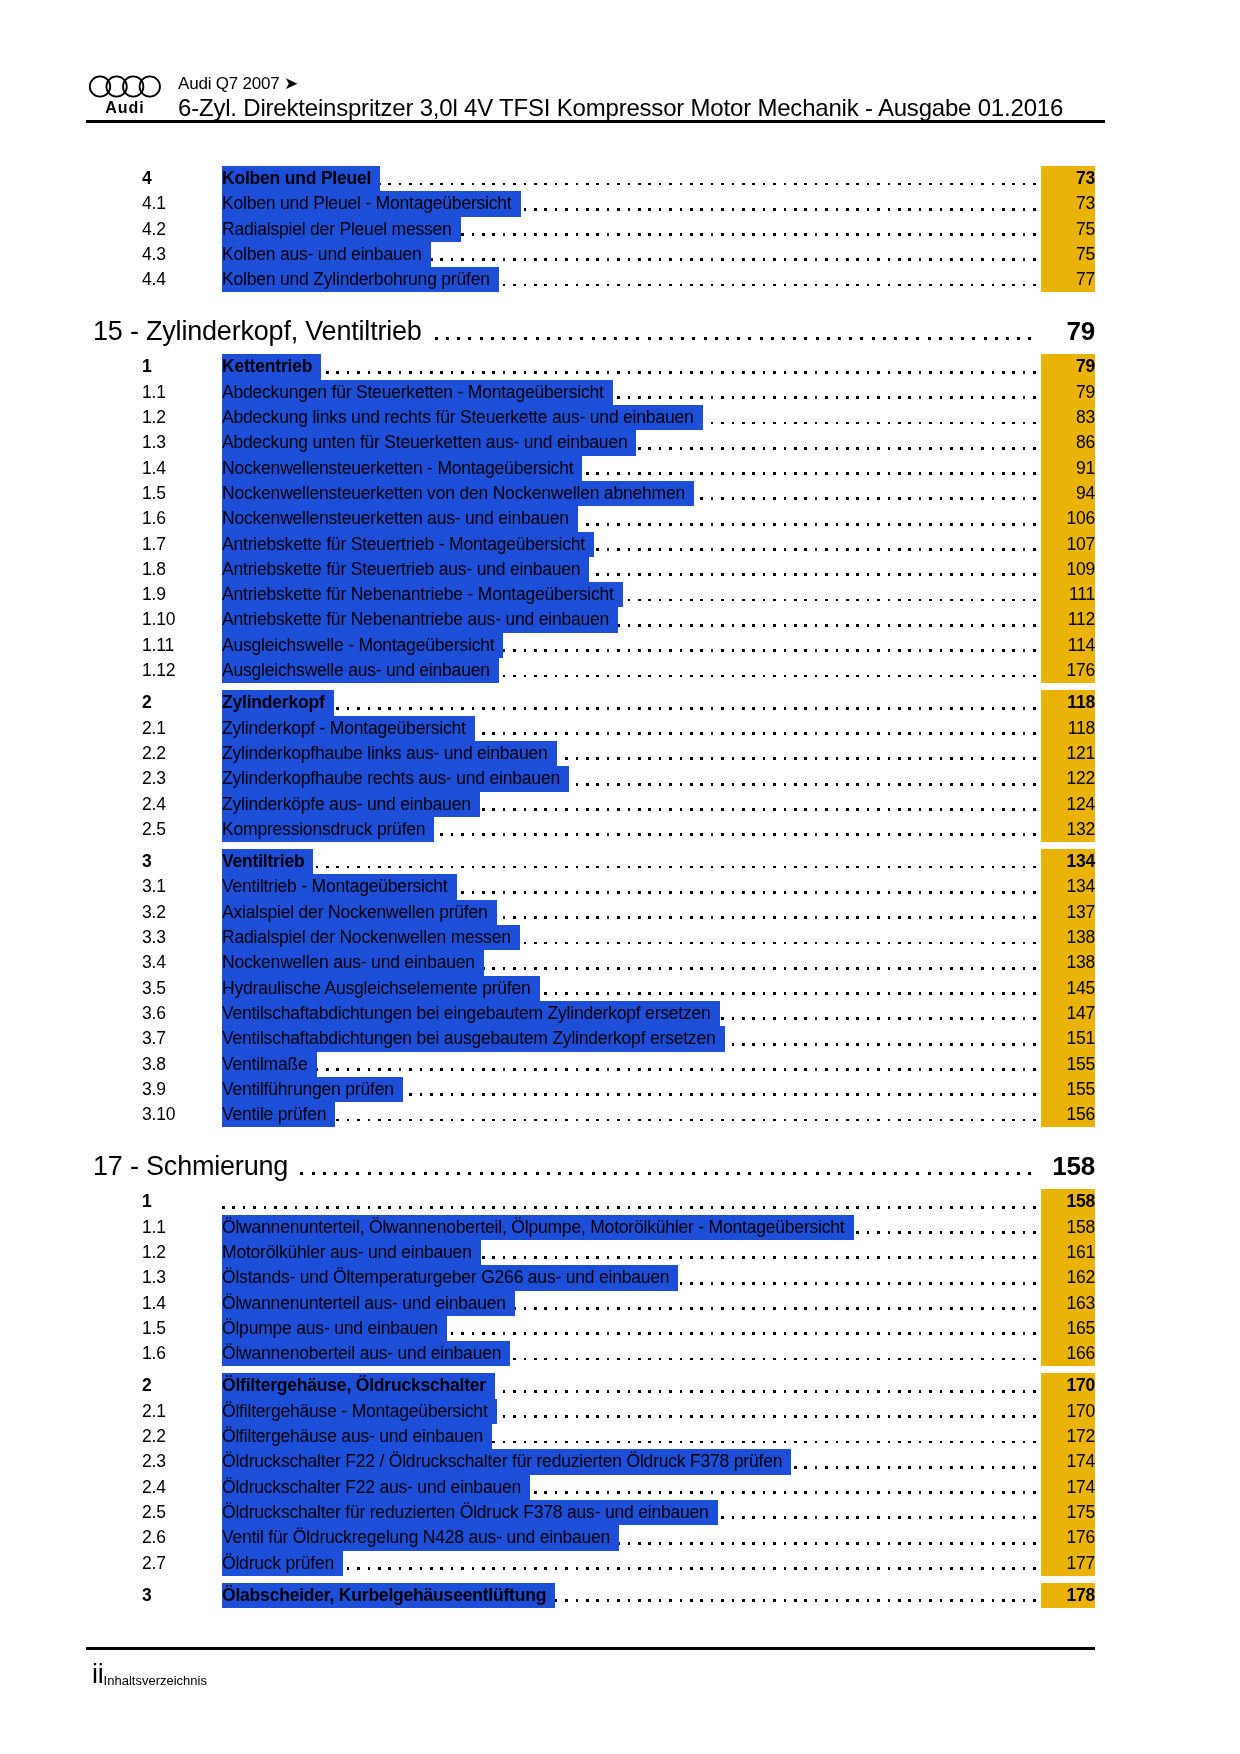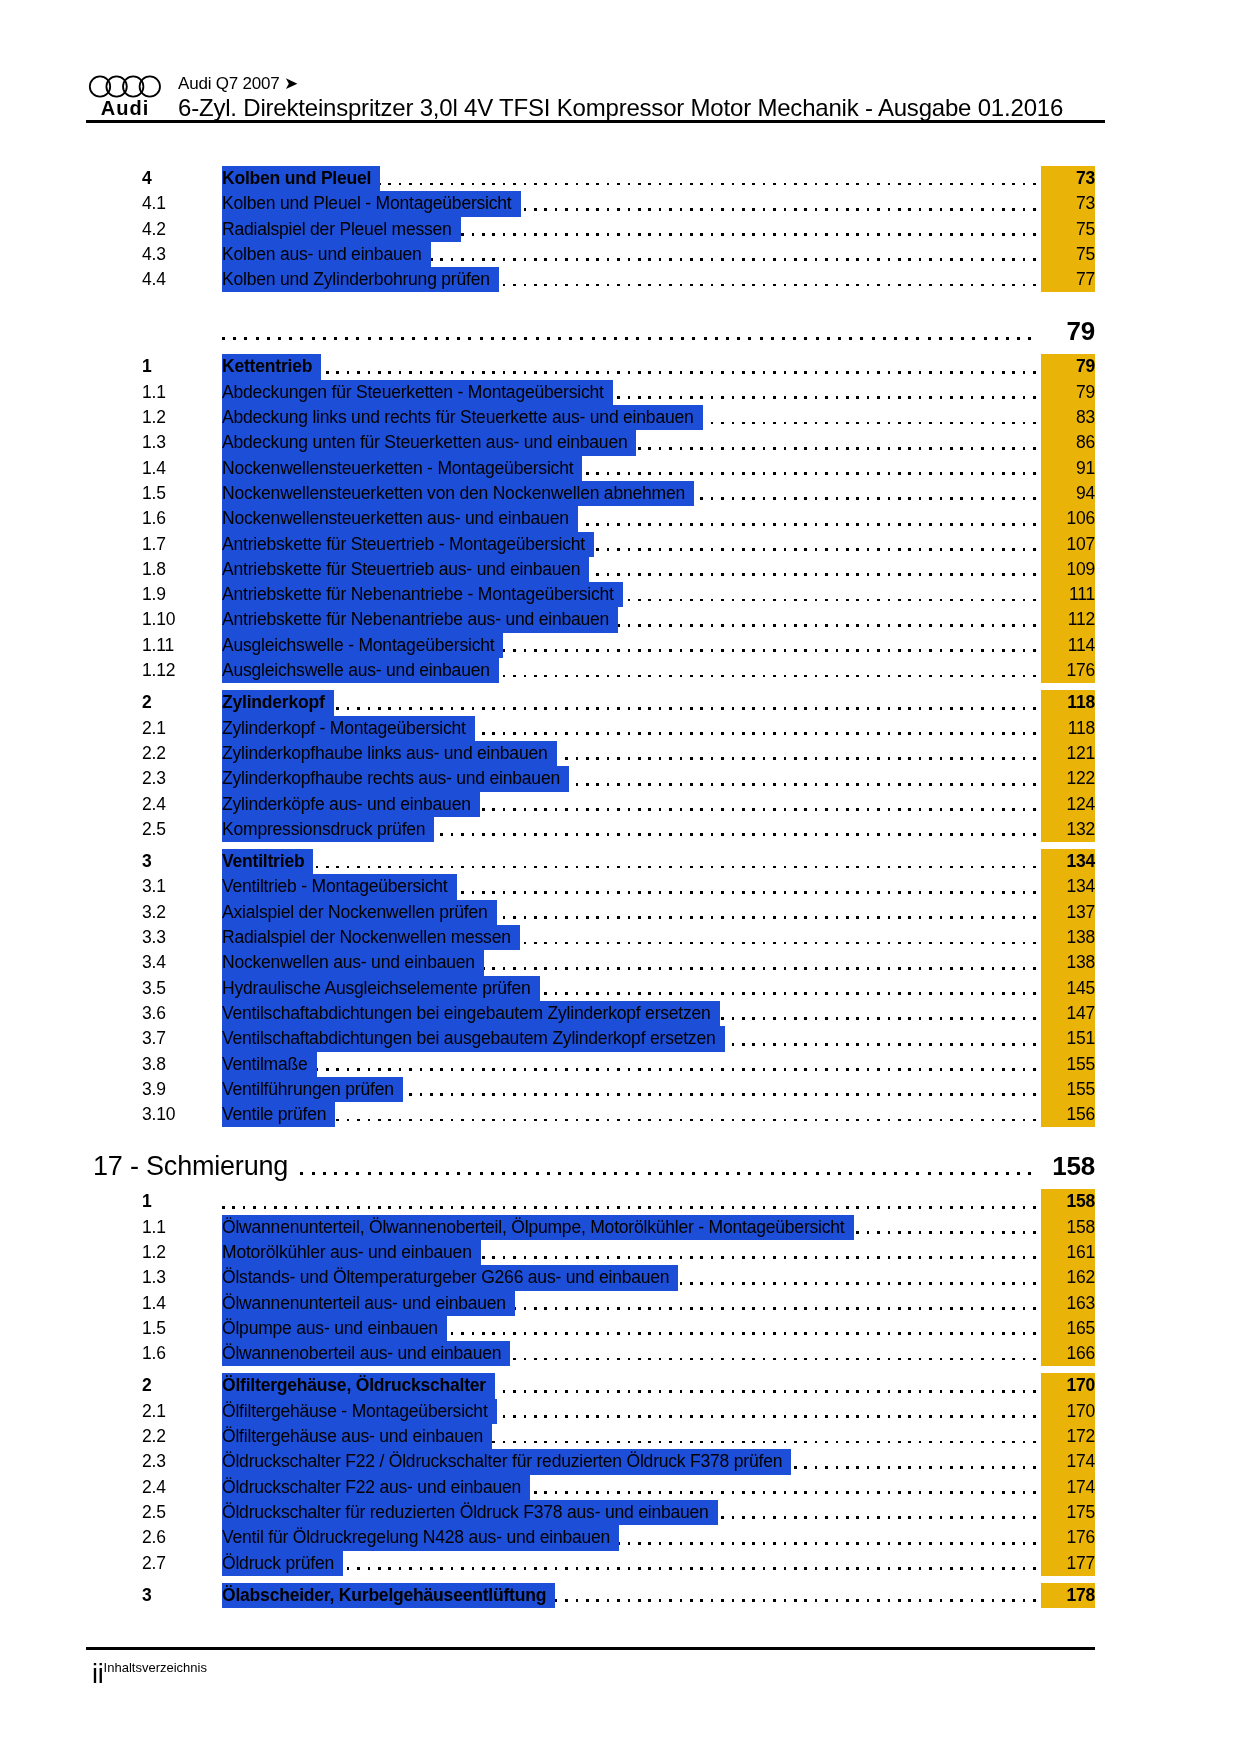--- a/index.html
+++ b/index.html
@@ -4,21 +4,21 @@
 <style>
   html,body{margin:0;padding:0;}
   body{
     width:1240px;height:1754px;background:#ffffff;color:#000;
     font-family:"Liberation Sans",sans-serif;position:relative;overflow:hidden;
     letter-spacing:-0.2px;
   }
   
   .logo-block{position:absolute;left:88px;top:74px;width:74px;text-align:center;}
   .logo-rings svg{display:block;margin:0 auto;}
-  .logo-word{font-weight:700;font-size:20px;letter-spacing:1px;line-height:16px;margin-top:1px;}
+  .logo-word{font-weight:700;font-size:16px;letter-spacing:1px;line-height:16px;margin-top:1px;}
   .head-text{position:absolute;left:178px;top:72px;}
   .head-line1{font-size:17px;line-height:24px;white-space:nowrap;}
   .head-line2{font-size:24px;line-height:24px;white-space:nowrap;}
   .head-rule{position:absolute;left:86px;top:120px;width:1019px;height:3px;background:#000;}
   
   .toc{position:absolute;left:93px;top:166px;width:1002px;}
   .row{position:relative;display:flex;align-items:baseline;height:25.3px;line-height:25.3px;padding-left:49px;font-size:17.5px;}
   .rows > .row.bold:not(:first-child){margin-top:7px;}
   .row .num{flex:0 0 80px;background:#fff;position:relative;z-index:1;}
   .row .title{background:#1d4ed8;padding-right:9px;white-space:nowrap;position:relative;z-index:1;}
@@ -27,21 +27,21 @@
   .dots{position:absolute;left:129px;right:56px;bottom:6px;height:2.8px;
         background-image:repeating-linear-gradient(to right,#000 0,#000 2.6px,transparent 2.6px,transparent 10.4px);}
   .ch-row{position:relative;display:flex;align-items:baseline;height:36px;line-height:36px;margin-top:21px;margin-bottom:5px;}
   .ch-title{font-size:27px;background:#fff;padding-right:12px;white-space:nowrap;position:relative;z-index:1;}
   .ch-page{margin-left:auto;font-size:26px;font-weight:700;background:#fff;padding-left:10px;min-width:46px;text-align:right;position:relative;z-index:1;}
   .ch-dots{left:129px;bottom:9px;height:3.2px;
         background-image:repeating-linear-gradient(to right,#000 0,#000 3px,transparent 3px,transparent 11.2px);}
   
   .footer{position:absolute;left:86px;top:1647px;width:1009px;}
   .foot-rule{width:100%;height:3px;background:#000;}
-  .foot-line{display:flex;align-items:flex-start;margin-top:10px;padding-left:6px;}
+  .foot-line{display:flex;align-items:flex-end;margin-top:10px;padding-left:6px;}
   .foot-roman{font-size:27px;line-height:28px;}
   .foot-label{font-size:13px;letter-spacing:0;}
 </style>
 </head>
 <body>
 
 <div class="logo-block">
   <div class="logo-rings">
     <svg width="74" height="25" viewBox="0 0 74 25" aria-hidden="true">
       <circle cx="12" cy="12.5" r="10.2" fill="none" stroke="#000" stroke-width="1.8"></circle>
@@ -88,20 +88,21 @@
         <div class="row">
           <span class="dots"></span>
           <span class="num">4.4</span>
           <span class="title">Kolben und Zylinderbohrung prüfen</span>
           <span class="page">77</span>
         </div>
       </div>
     </div>
     <div class="toc-block">
       <div class="ch-row">
+        <span class="ch-title">15 - Zylinderkopf, Ventiltrieb</span>
         <span class="dots ch-dots"></span>
         <span class="ch-page">79</span>
       </div>
       <div class="rows">
         <div class="row bold">
           <span class="dots"></span>
           <span class="num">1</span>
           <span class="title">Kettentrieb</span>
           <span class="page">79</span>
         </div>

